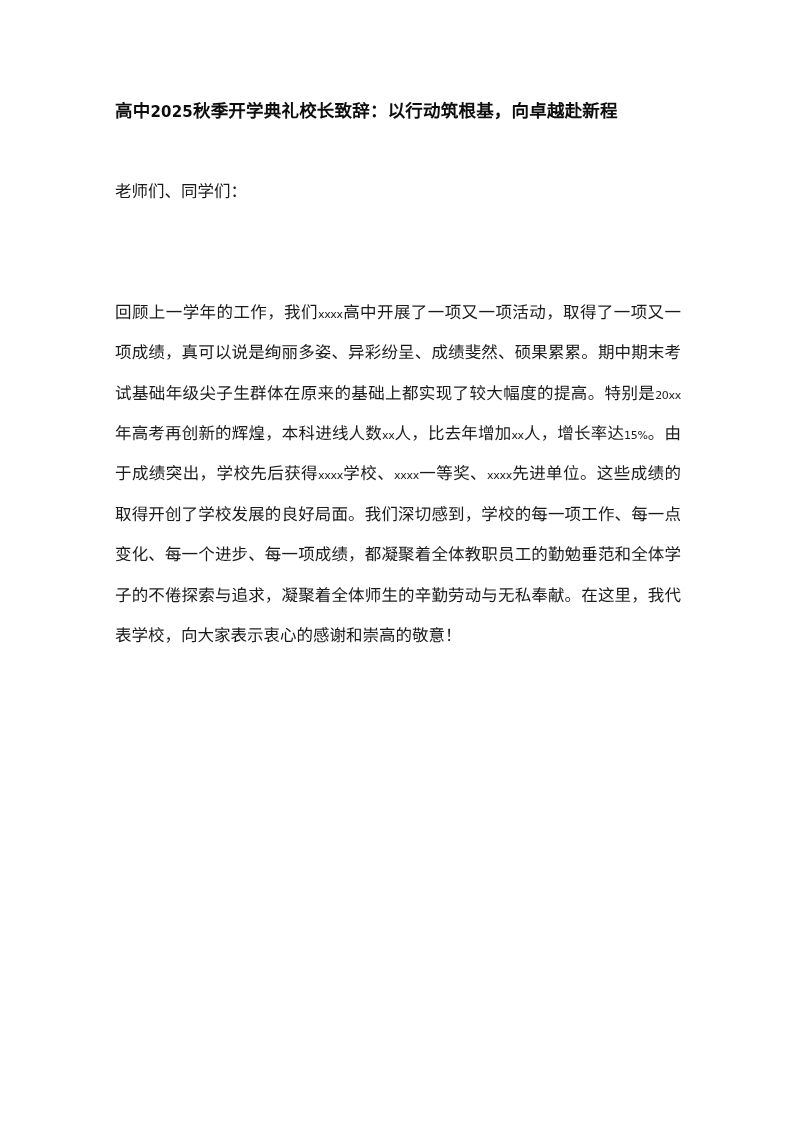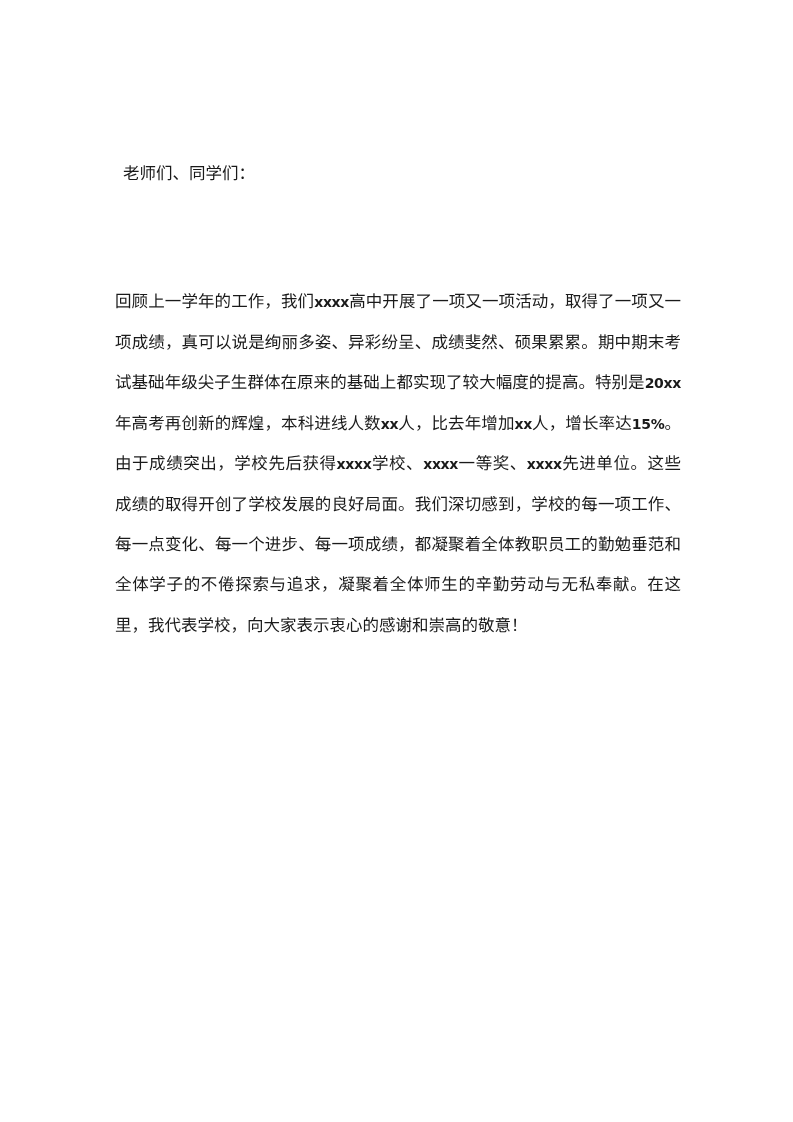--- a/index.html
+++ b/index.html
@@ -33,21 +33,21 @@
     line-height: 1.5;
     letter-spacing: 0.2px;
     color: #0d0d0d;
     margin: 0;
     text-align: left;
     white-space: nowrap;
   }
   .salutation {
     font-size: 16.5px;
     line-height: 2.45;
-    margin: 8px;
+    margin: 0;
     text-align: justify;
     text-justify: inter-ideograph;
     color: #1a1a1a;
   }
   .para {
     font-size: 16.5px;
     line-height: 2.45;
     margin: 0;
     text-align: justify;
     text-justify: inter-ideograph;
@@ -55,36 +55,37 @@
     word-break: break-all;
   }
   .gap-title {
     height: 48px;
   }
   .gap-para {
     height: 40px;
   }
   .ph {
     font-family: "DejaVu Sans", "Liberation Sans", sans-serif;
-    font-weight: bold;
-    font-size: 14px;
+    font-weight: normal;
+    font-size: 11px;
     letter-spacing: -0.3px;
   }
   .num {
     font-family: "DejaVu Sans", "Liberation Sans", sans-serif;
     font-weight: bold;
     font-size: 15px;
   }
 </style>
 </head>
 <body>
 
 <div class="page">
   <div class="content">
 
+    <h1 class="doc-title">高中<span class="num">2025</span>秋季开学典礼校长致辞：以行动筑根基，向卓越赴新程</h1>
 
     <div class="gap-title"></div>
 
     <p class="salutation">老师们、同学们：</p>
 
     <div class="gap-para"></div>
 
 
     <div class="gap-para"></div>
 

